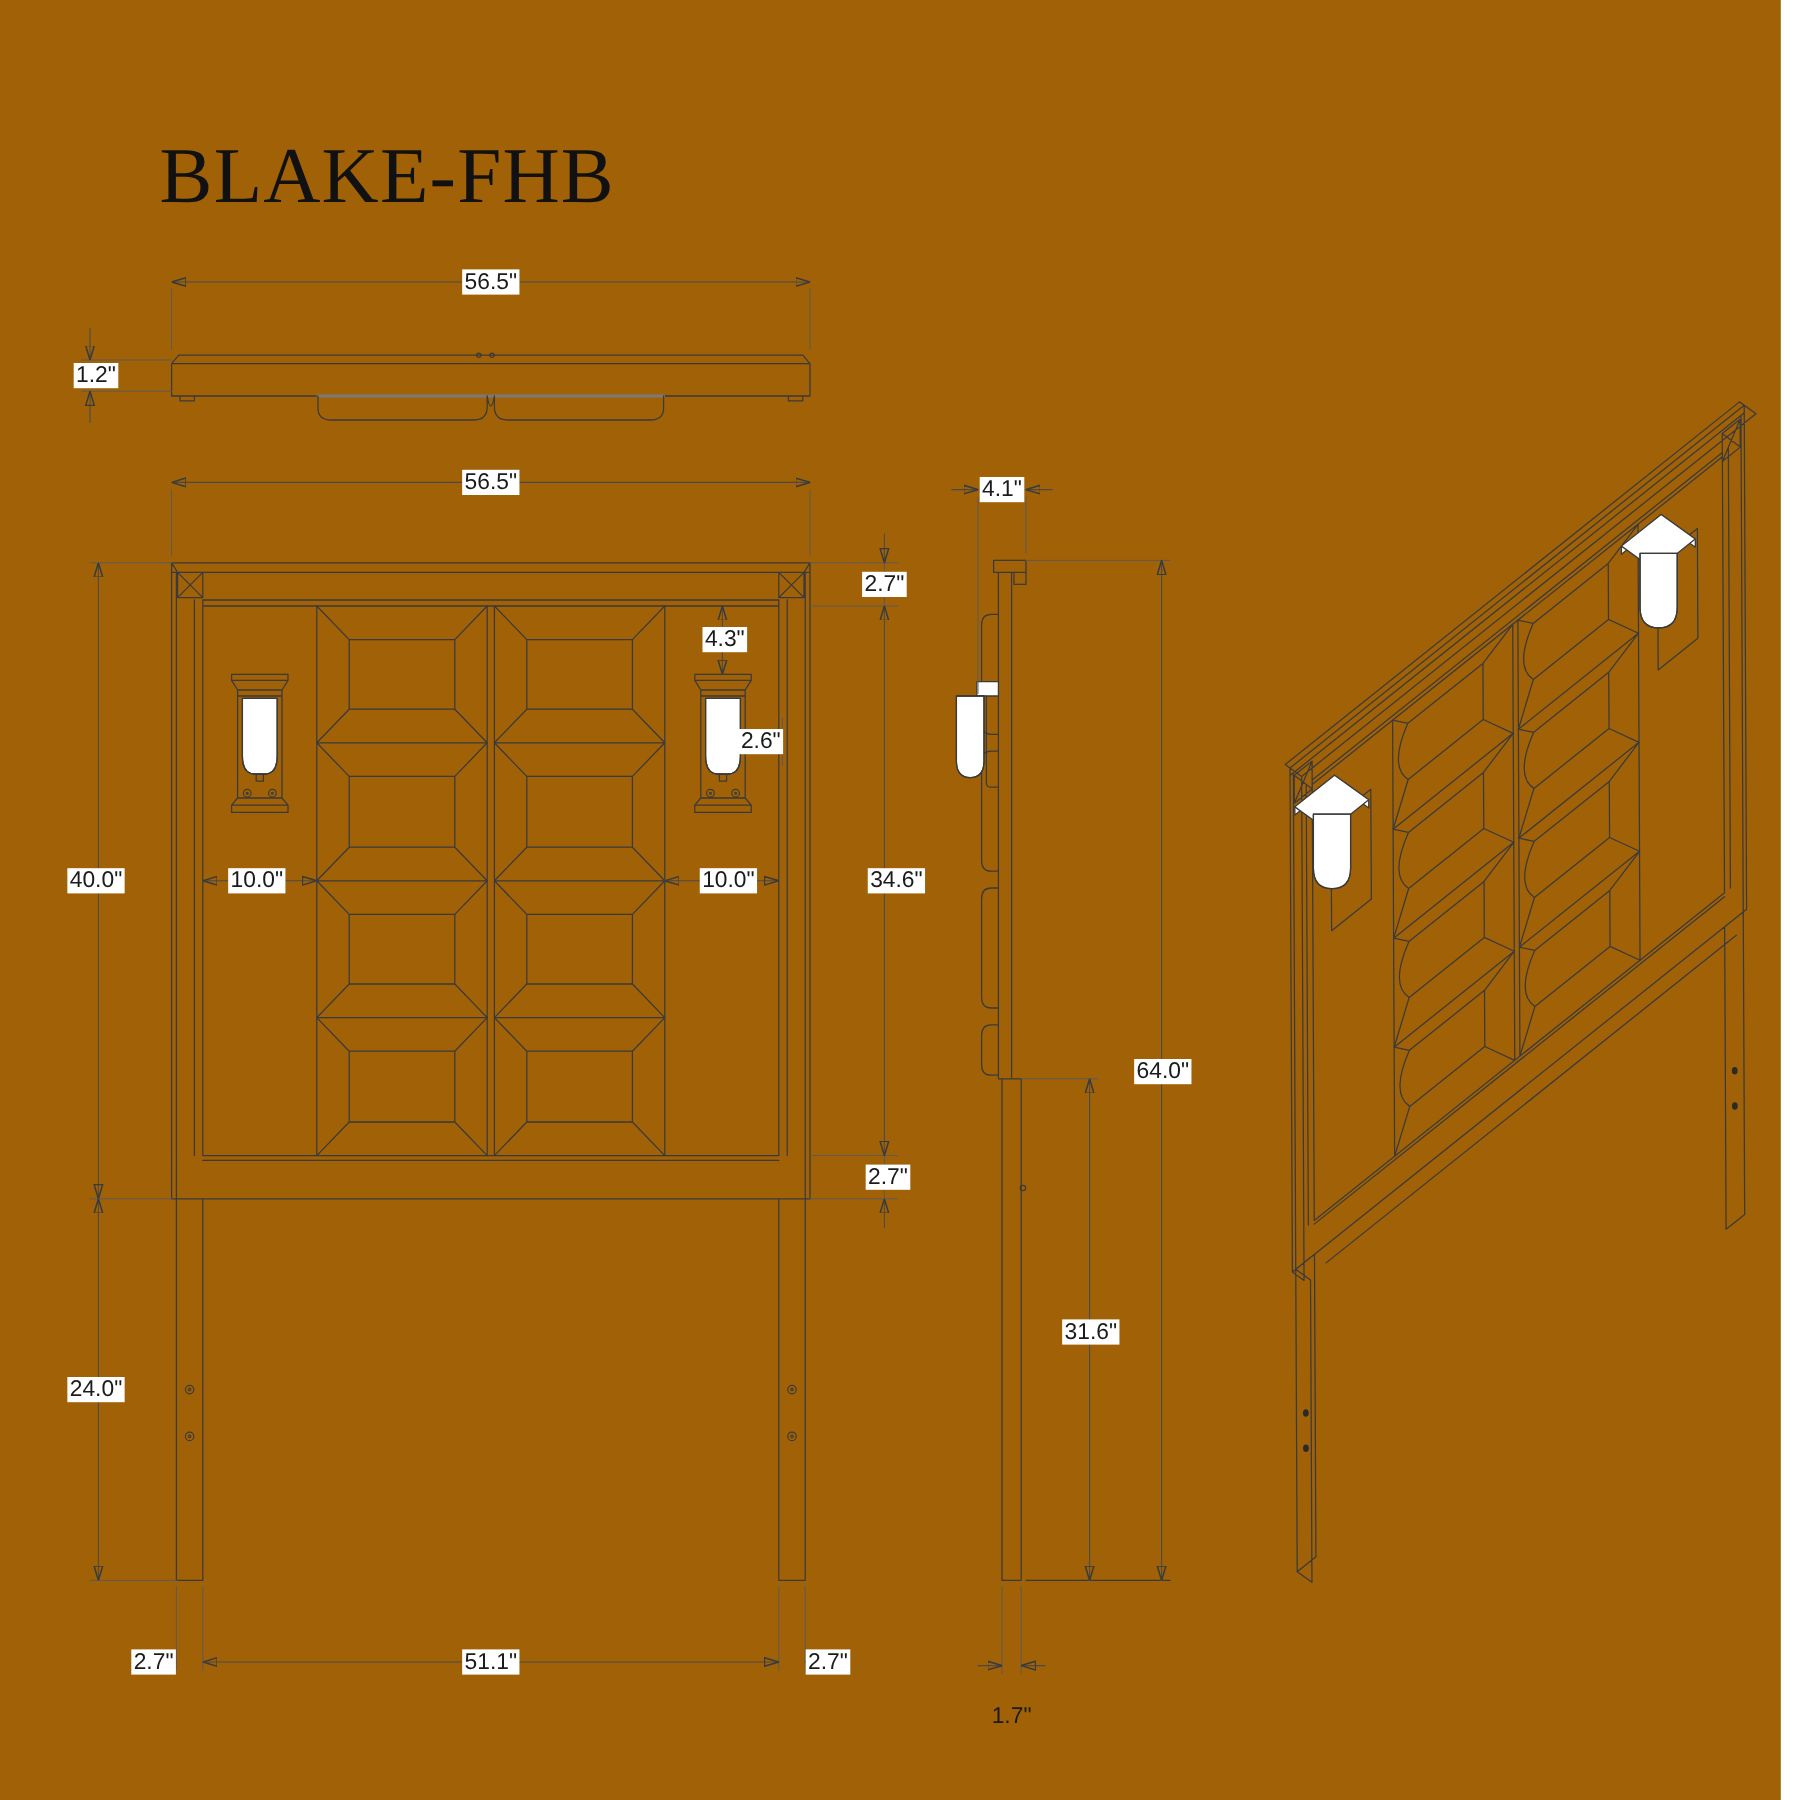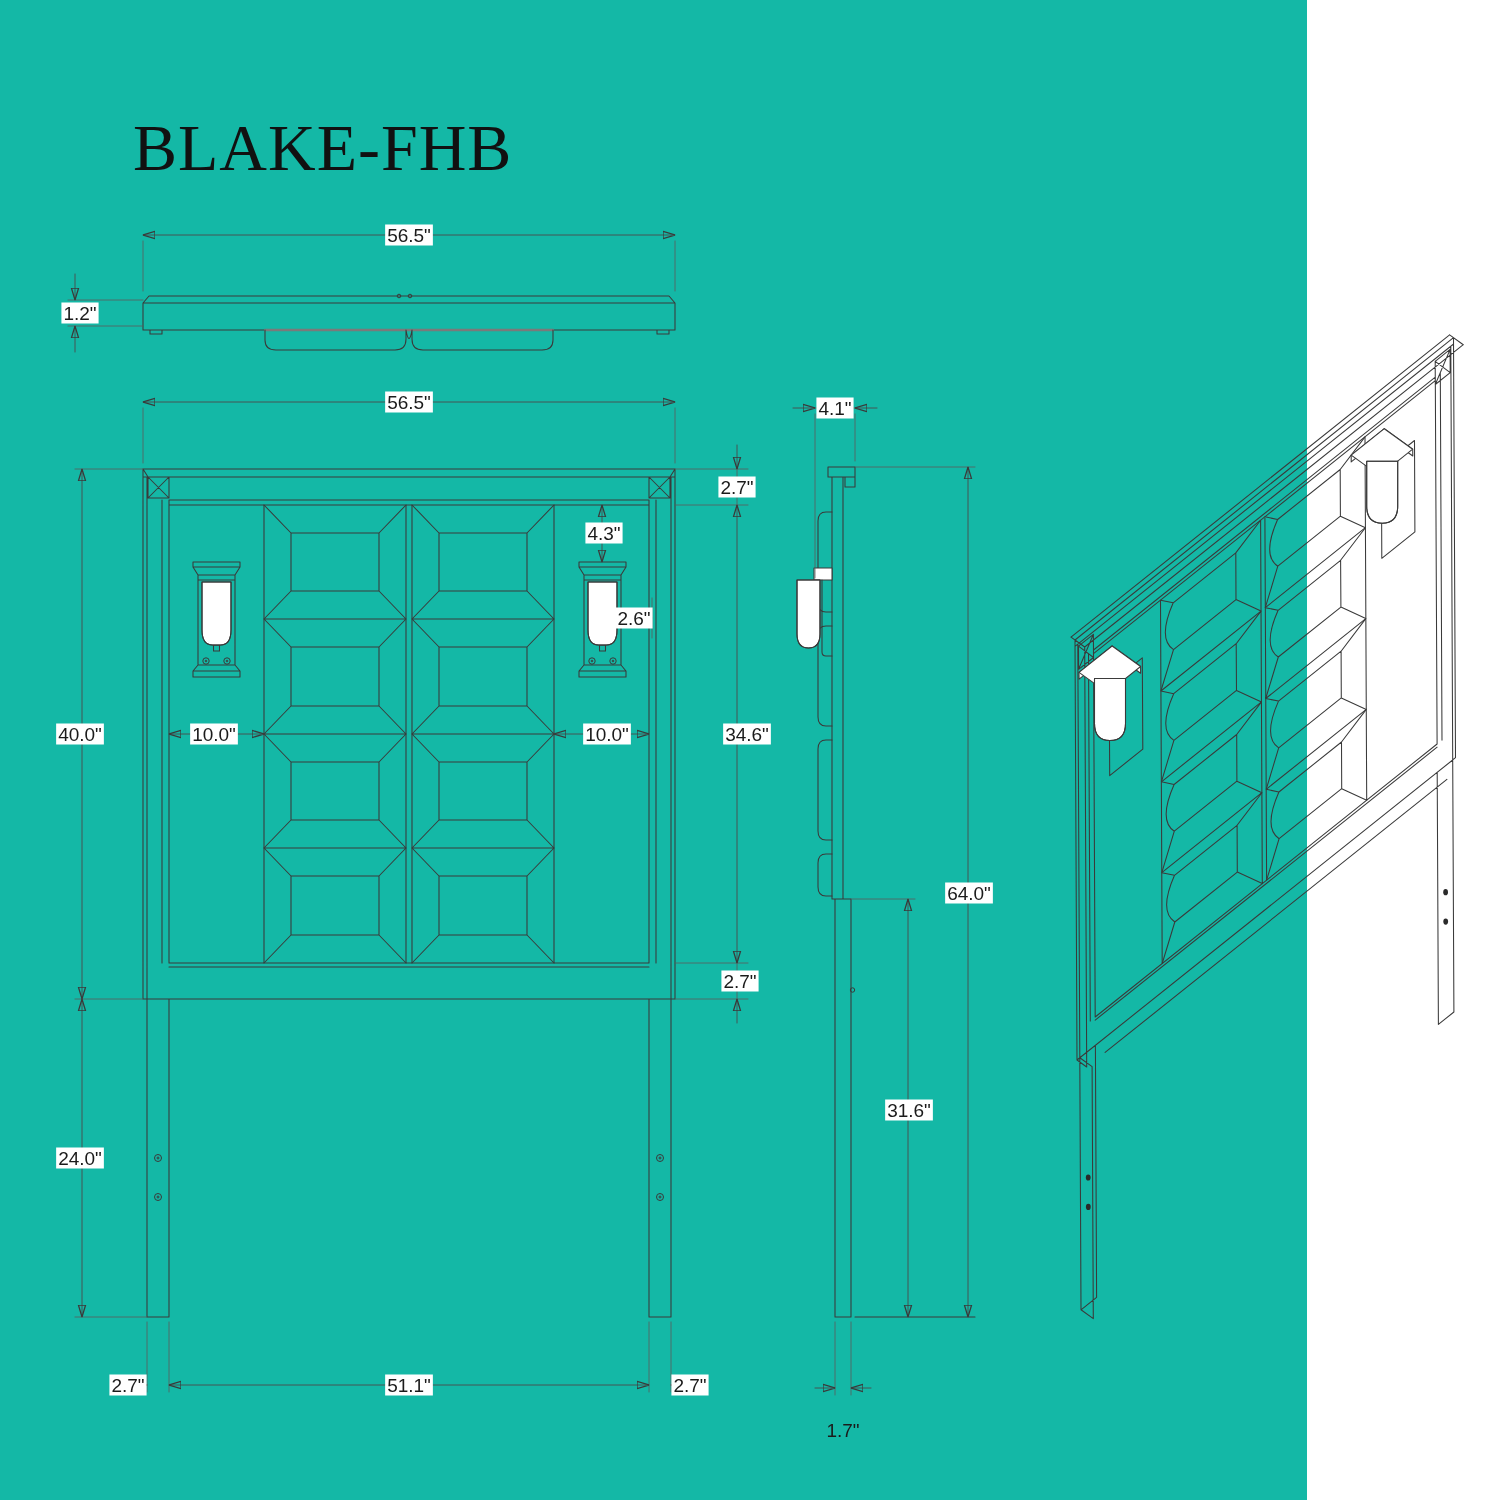--- a/index.html
+++ b/index.html
@@ -1,16 +1,16 @@
 <!DOCTYPE html>
 <html><head>
 <meta charset="utf-8">
 <style>
   html,body{margin:0;padding:0;background:#fff;}
-  .page{width:1307px;height:1500px;position:relative;background:#14b8a6;}
+  .page{width:1484px;height:1500px;position:relative;background:#a16207;}
   svg{display:block;}
   svg path{fill:none;stroke:#3a3a3a;stroke-width:1.05;stroke-linecap:round;stroke-linejoin:round;}
   svg circle{fill:none;stroke:#3a3a3a;stroke-width:1;}
   .w{fill:none;}
   .wf{fill:#fff;stroke:#3a3a3a;stroke-width:1.05;}
   .dimp{stroke:#4a4a4a;stroke-width:.9;}
   .extp{stroke:#5a5a5a;stroke-width:.8;}
   .thick{stroke:#7a7a7a;stroke-width:2.4;}
   text{font-family:"Liberation Sans",sans-serif;font-size:19px;fill:#1b1b1b;}
   .t{text-anchor:middle;dominant-baseline:central;}

